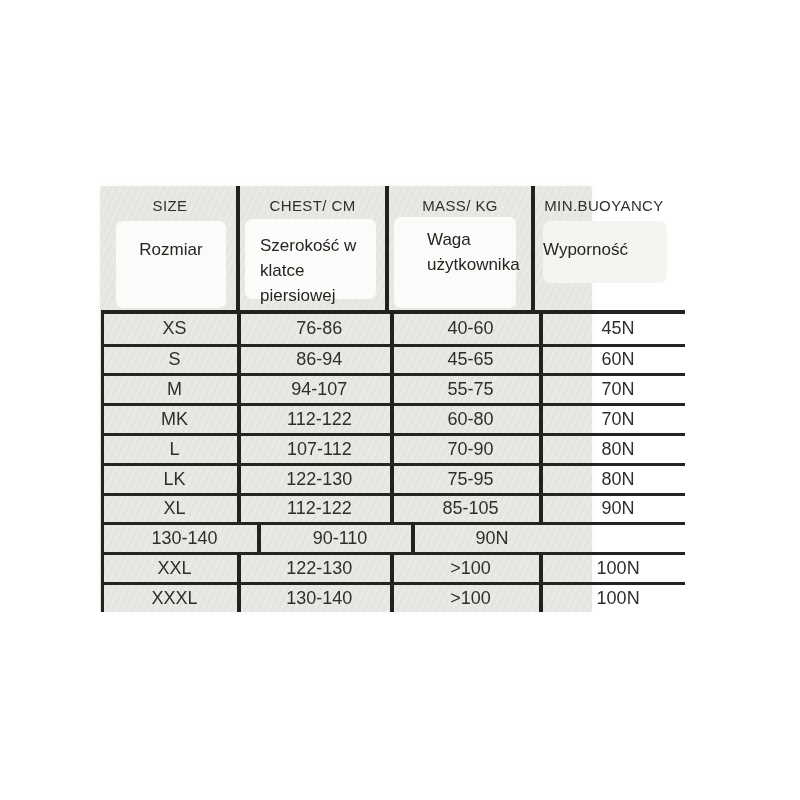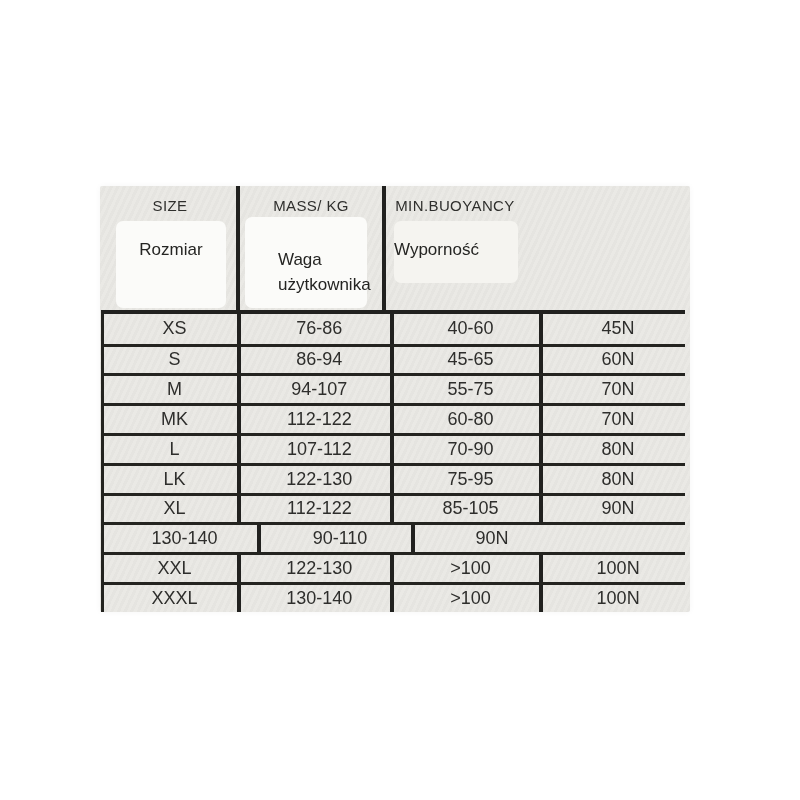--- a/index.html
+++ b/index.html
@@ -16,21 +16,21 @@
     width: 800px;
     height: 800px;
     background: #ffffff;
     overflow: hidden;
   }
   
   .scan {
     position: absolute;
     left: 100px;
     top: 186px;
-    width: 590px;
+    width: 492px;
     height: 426px;
     background:
       repeating-linear-gradient(115deg, rgba(255,255,255,0.05) 0 3px, rgba(0,0,0,0.015) 3px 6px),
       #e9e8e4;
     border-radius: 2px;
     box-shadow: 0 0 6px rgba(0,0,0,0.04);
   }
   .table {
     position: absolute;
     left: 1px;
@@ -67,21 +67,21 @@
     position: absolute;
     background: #fbfbf9;
     border-radius: 7px;
     box-sizing: border-box;
     font-size: 17px;
     line-height: 25px;
     color: #252523;
   }
   .patch.p1 { left: 12px; right: 10px; top: 35px; bottom: 2px; text-align: center; padding-top: 16px; }
   .patch.p2 { left: 5px;  right: 9px;  top: 33px; height: 80px; text-align: left;  padding: 14px 4px 0 15px; }
-  .patch.p3 { left: 5px;  width: 122px; top: 31px; bottom: 2px; text-align: left;  padding: 30px 0 0 33px; }
+  .patch.p3 { left: 5px;  width: 122px; top: 31px; bottom: 2px; text-align: left;  padding: 10px 0 0 33px; }
   .patch.p4 { left: 8px;  right: 6px;  top: 35px; height: 62px; text-align: left; padding-top: 16px; background: #f5f4f0; }
   
   .tbody {
     border-top: 4px solid #21211f;
     border-left: 3px solid #23231f;
     box-sizing: border-box;
   }
   .row {
     display: flex;
     height: 29.8px;
@@ -109,20 +109,26 @@
   <div class="scan">
     <div class="table">
 
       <div class="hrow">
         <div class="hcell c1">
           <div class="en">SIZE</div>
           <div class="patch p1">
             <span>Rozmiar</span>
           </div>
         </div>
+        <div class="hcell c2">
+          <div class="en">CHEST/ CM</div>
+          <div class="patch p2">
+            <span>Szerokość w klatce piersiowej</span>
+          </div>
+        </div>
         <div class="hcell c3">
           <div class="en">MASS/ KG</div>
           <div class="patch p3">
             <span>Waga użytkownika</span>
           </div>
         </div>
         <div class="hcell c4">
           <div class="en">MIN.BUOYANCY</div>
           <div class="patch p4">
             <span>Wyporność</span>

